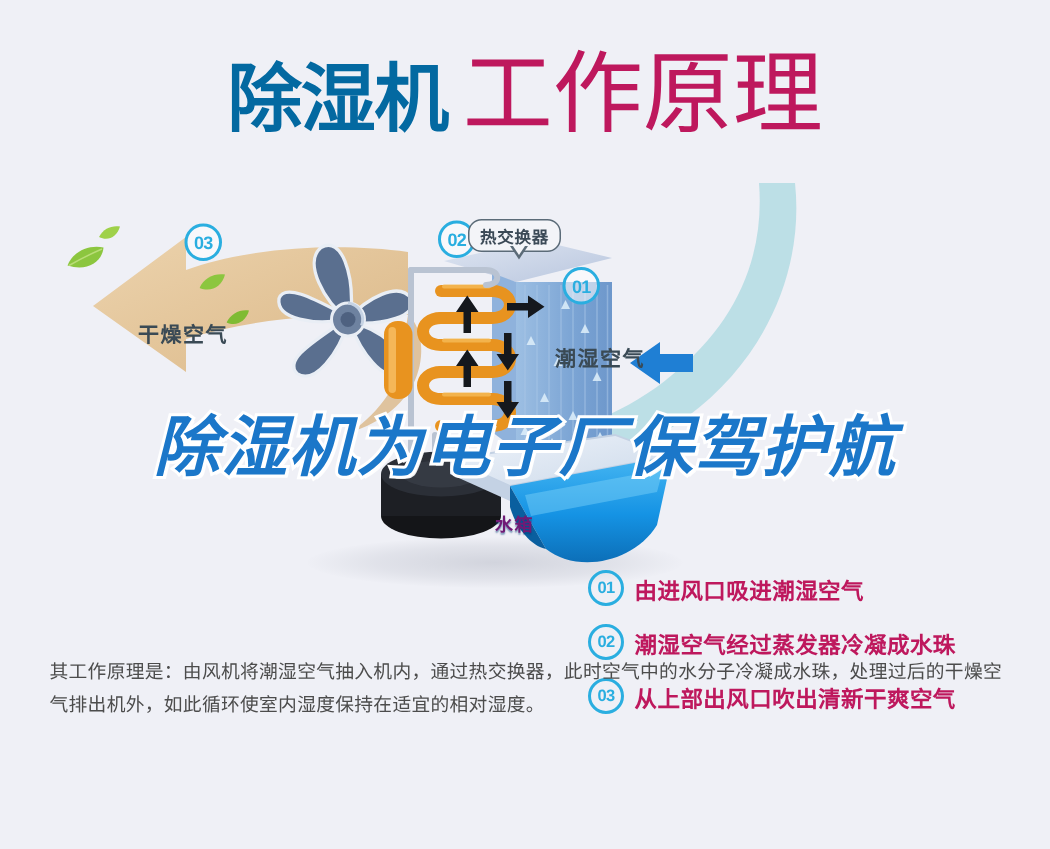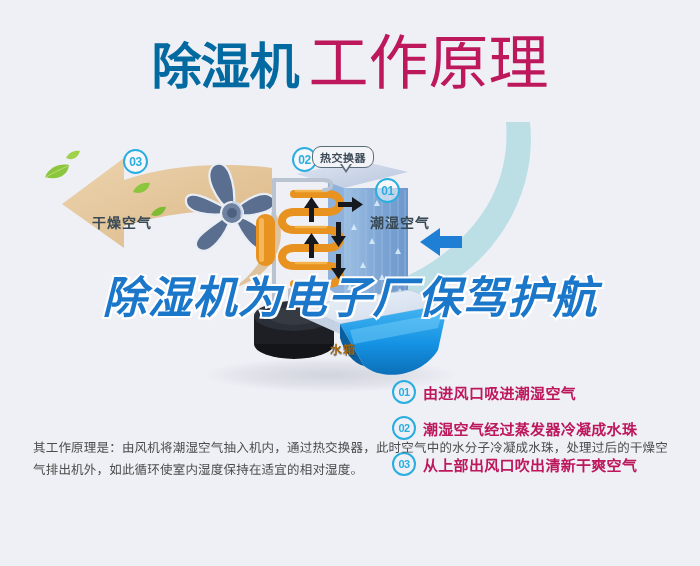--- a/index.html
+++ b/index.html
@@ -79,21 +79,21 @@
     position:absolute;width:0;height:0;
     border-left:6px solid transparent;border-right:6px solid transparent;
     border-top:9px solid #5b6b78;
   }
   .bubble-tail:after{
     content:"";position:absolute;left:-4px;top:-9.5px;
     border-left:4px solid transparent;border-right:4px solid transparent;
     border-top:6px solid #f3f4f8;
   }
   .tank-label{
-    position:absolute;color:#a16207;font-size:12px;font-weight:700;
+    position:absolute;color:#701a75;font-size:12px;font-weight:700;
     letter-spacing:1px;text-shadow:0 1px 1px rgba(0,60,120,.5);
   }
 
   
   .steps{position:absolute;left:392px;top:258px;width:300px;}
   .step-row{display:flex;align-items:center;height:28px;margin-bottom:8px;}
   .step-badge{
     width:20px;height:20px;border-radius:50%;
     border:2px solid #2aaee0;color:#2aaee0;
     font-size:11px;font-weight:700;
@@ -297,21 +297,21 @@
 
     <div class="num-badge" style="left:292px;top:27px;">
         <span>02</span>
       </div>
     <div class="bubble" style="left:312px;top:26px;">热交换器</div>
     <div class="bubble-tail" style="left:340px;top:44px;"></div>
 
     <div class="num-badge" style="left:375px;top:58px;">
         <span>01</span>
       </div>
-    <div class="lbl-text" style="left:370px;top:92px;">潮湿空气</div>
+    <div class="lbl-text" style="left:370px;top:108px;">潮湿空气</div>
 
     <div class="tank-label" style="left:330px;top:220px;">水箱</div>
 
     <div class="steps">
       <div class="step-row">
         <div class="step-badge">01</div>
         <div class="step-text">由进风口吸进潮湿空气</div>
       </div>
       <div class="step-row">
         <div class="step-badge">02</div>

